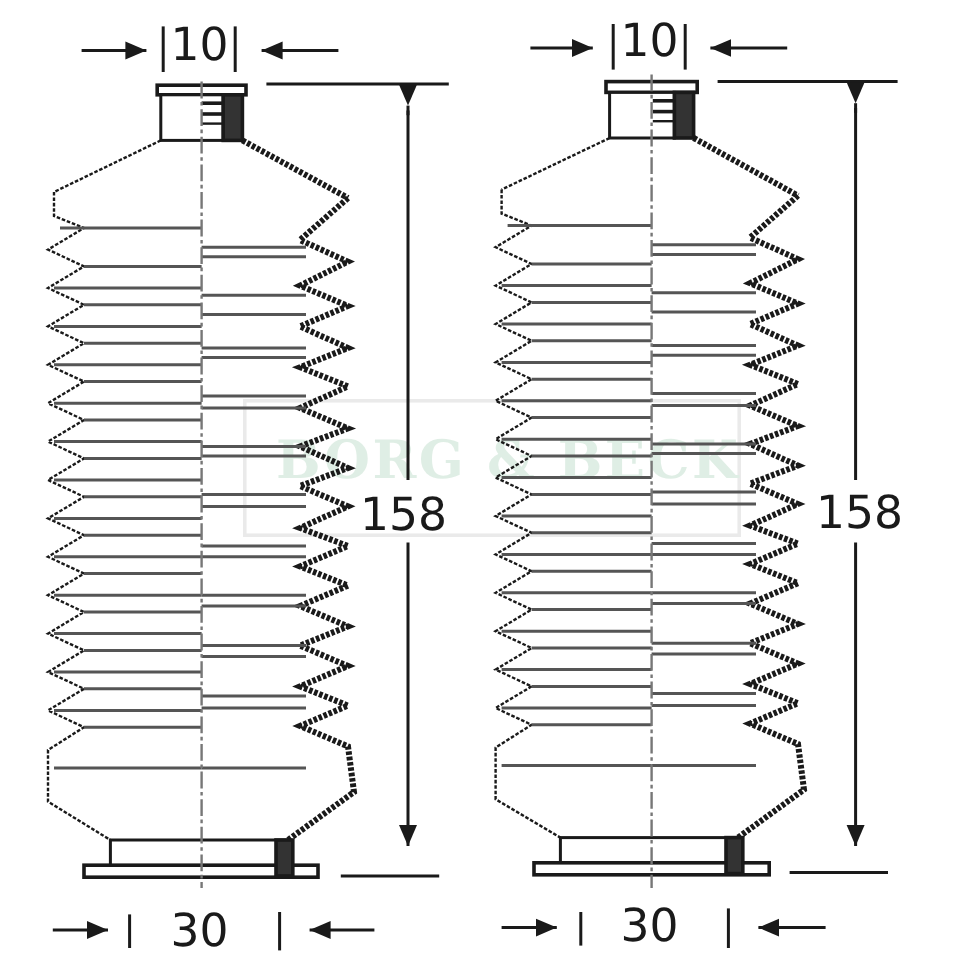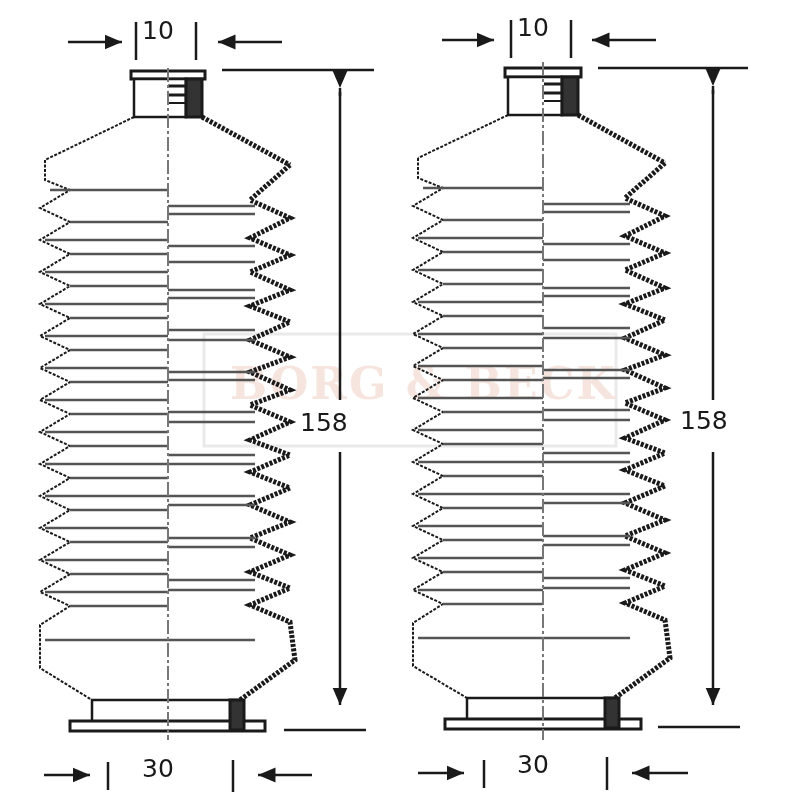--- a/index.html
+++ b/index.html
@@ -1,20 +1,20 @@
 <!DOCTYPE html>
 <html><head>
 <meta charset="utf-8">
 <style>
   html, body { margin:0; padding:0; background:#ffffff; }
   body { width:800px; height:800px; position:relative; overflow:hidden; font-family:"DejaVu Sans", sans-serif; }
   .canvas { position:absolute; left:0; top:0; width:800px; height:800px; }
-  .dim-label { position:absolute; font-family:"DejaVu Sans", sans-serif; color:#1a1a1a; font-size:25px; line-height:1; }
+  .dim-label { position:absolute; font-family:"DejaVu Sans", sans-serif; color:#1a1a1a; font-size:38px; line-height:1; }
   .watermark { position:absolute; left:200px; top:330px; width:420px; height:120px; opacity:0.13; pointer-events:none; }
-  .wm-title { position:absolute; left:30px; top:28px; font-family:"DejaVu Serif", serif; font-weight:bold; font-size:44px; letter-spacing:2px; color:#c2410c; white-space:nowrap; }
+  .wm-title { position:absolute; left:30px; top:28px; font-family:"DejaVu Serif", serif; font-weight:bold; font-size:44px; letter-spacing:2px; color:#15803d; white-space:nowrap; }
   .wm-sub { position:absolute; left:36px; top:86px; font-family:"DejaVu Sans", sans-serif; font-size:13px; letter-spacing:13px; color:#555; white-space:nowrap; }
 </style>
 </head>
 <body>
 
 <div class="watermark">
   <svg width="420" height="120" style="position:absolute;left:0;top:0">
     <rect x="4" y="4" width="412" height="112" fill="none" stroke="#666" stroke-width="3"></rect>
   </svg>
   <div class="wm-title">BORG &amp; BECK</div>

